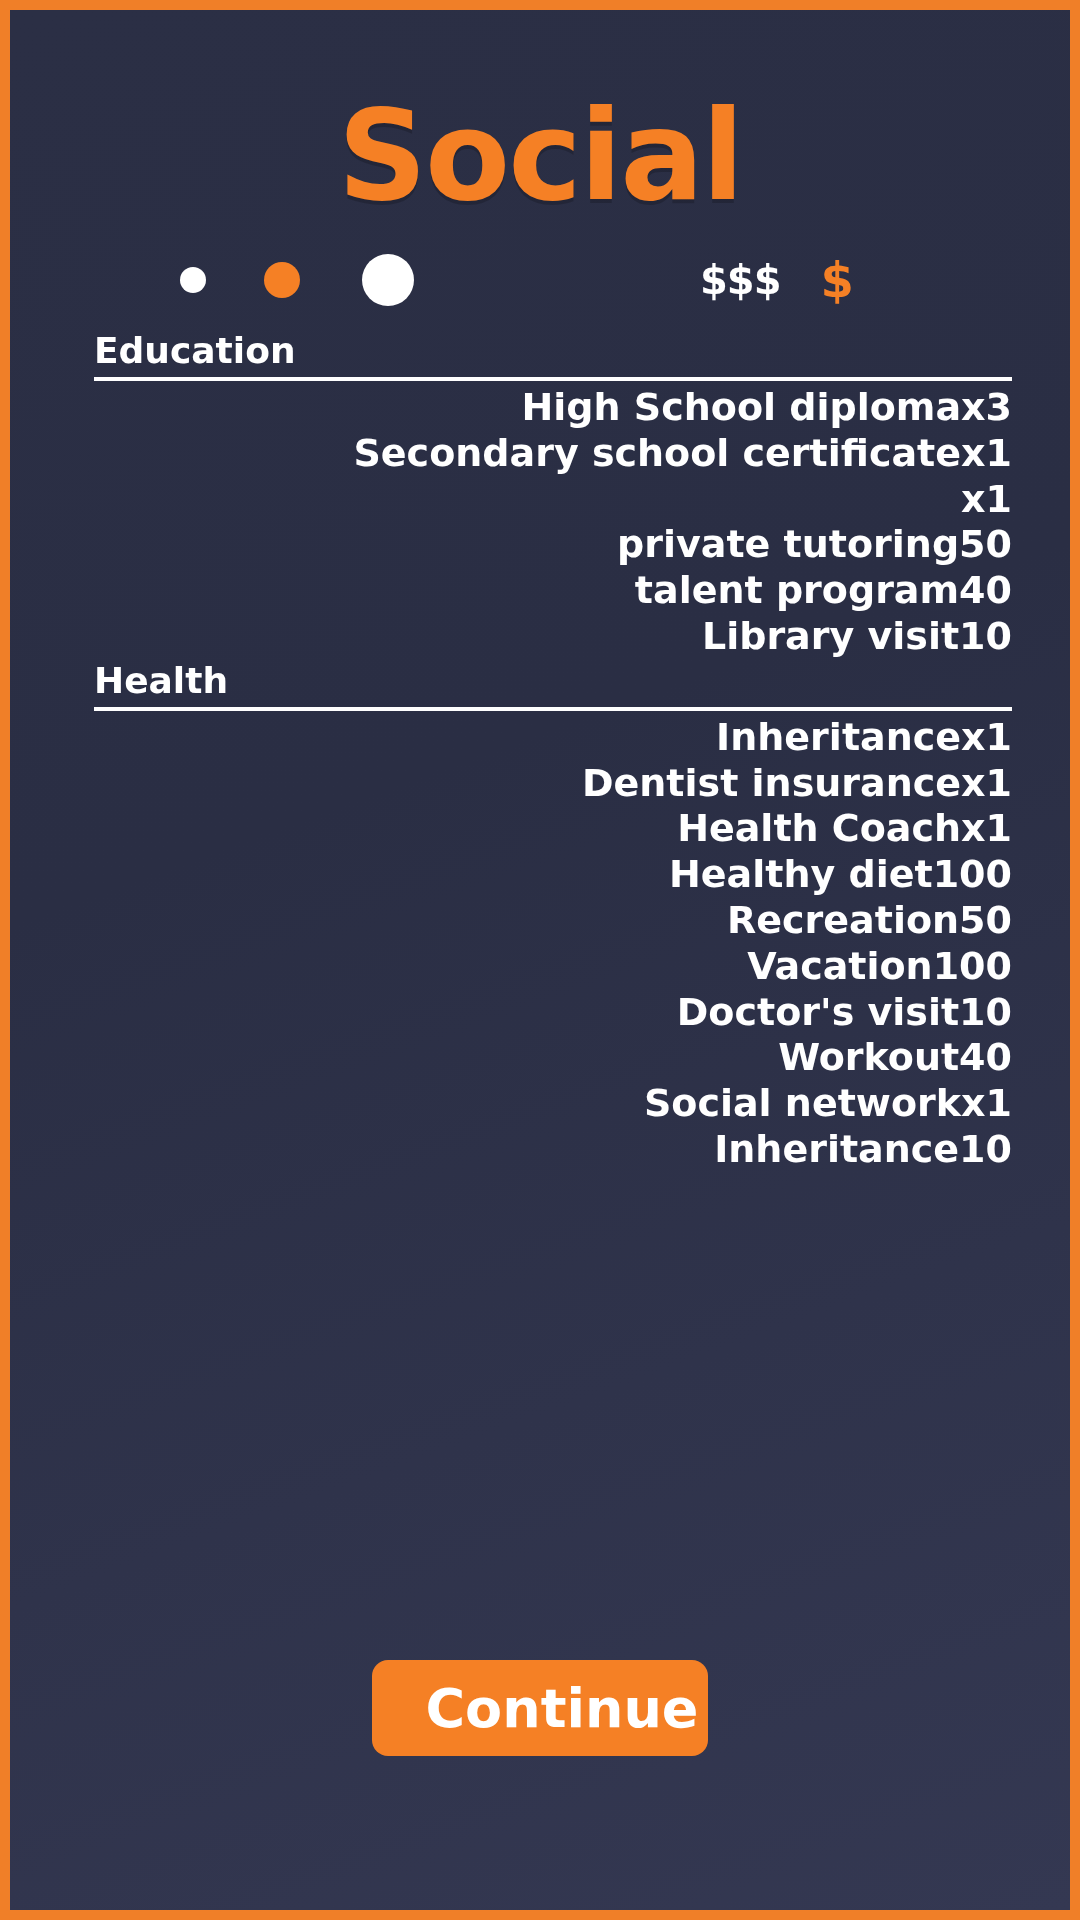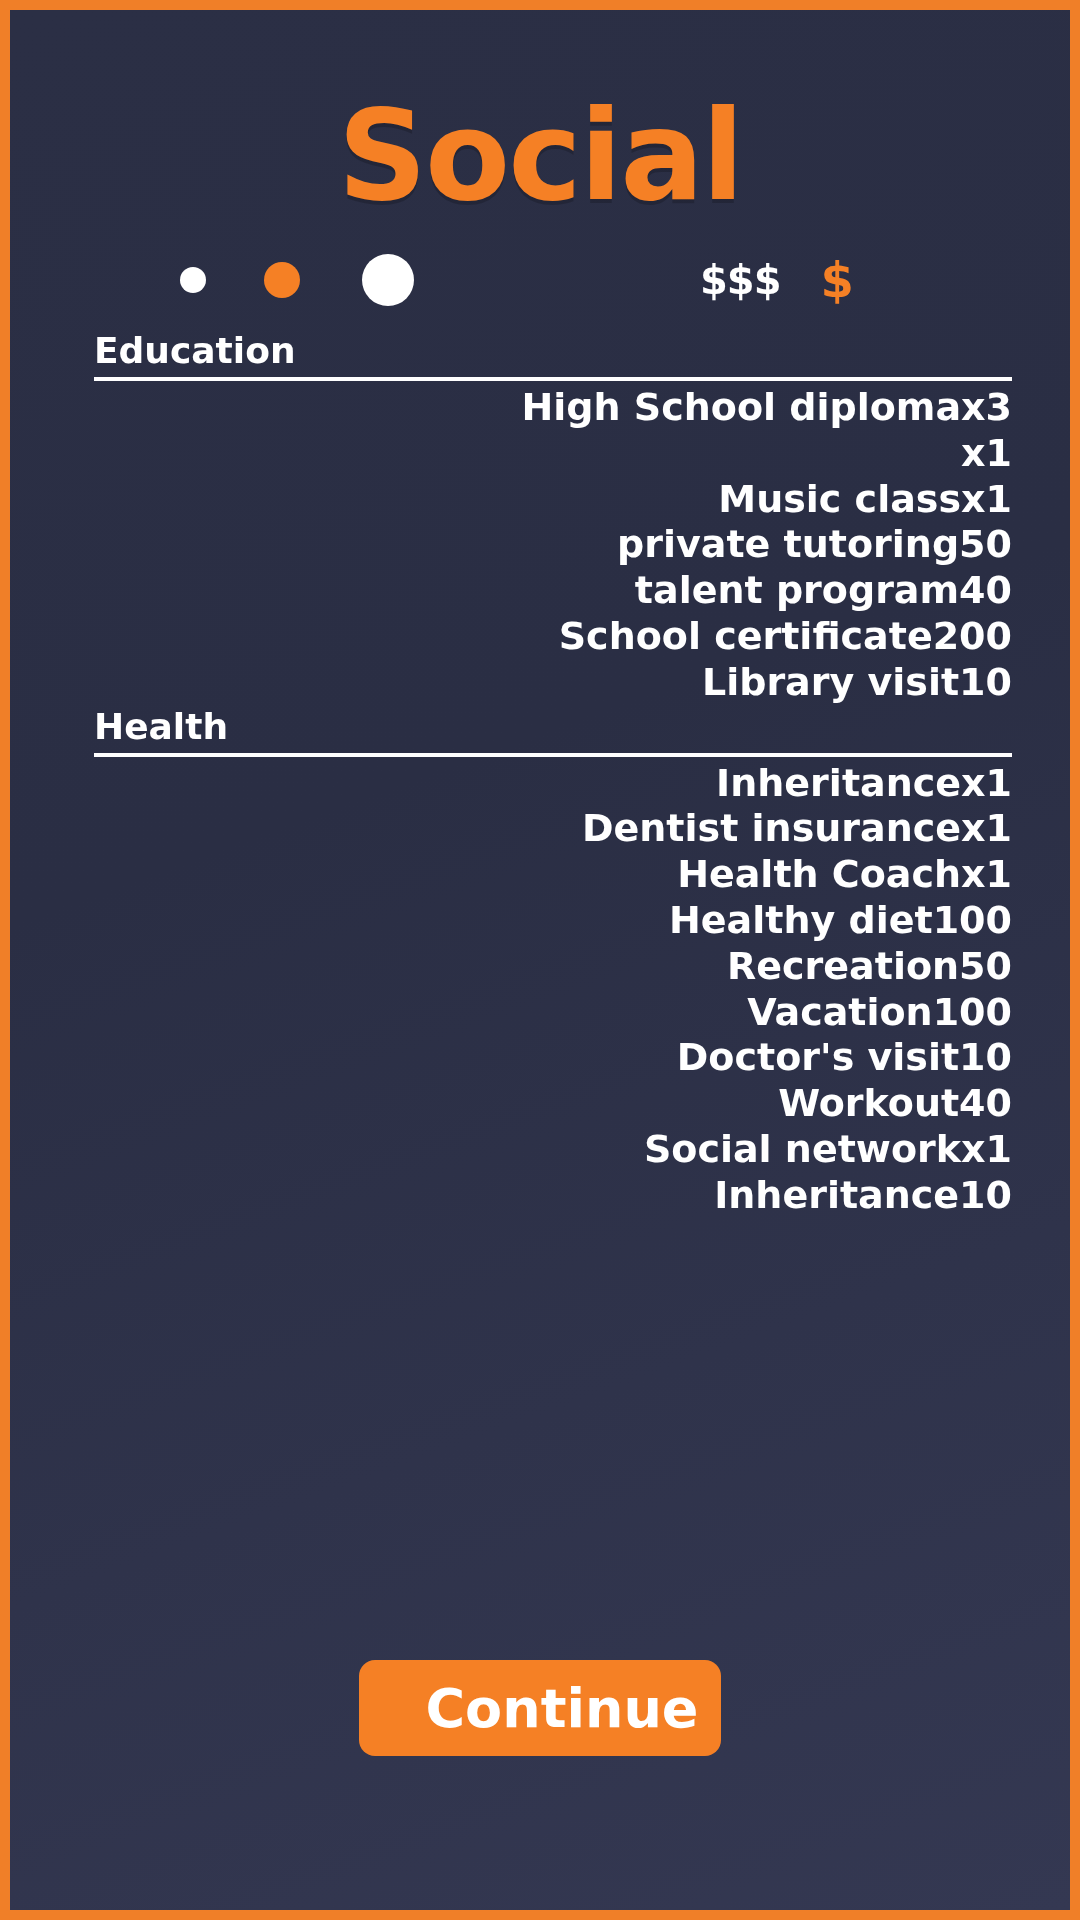--- a/index.html
+++ b/index.html
@@ -118,21 +118,21 @@
     letter-spacing: 2px;
     line-height: 1;
   }
 
   
   #continue-button {
     position: absolute;
     left: 50%;
     transform: translateX(-50%);
     top: 1650px;
-    width: 362px;
+    width: 336px;
     height: 96px;
     background: #f58025;
     border: none;
     border-radius: 16px;
     color: #ffffff;
     font-size: 54px;
     font-weight: bold;
     font-family: "DejaVu Sans", sans-serif;
     cursor: pointer;
     letter-spacing: 0px;
@@ -159,39 +159,35 @@
     </div>
 
     <div id="table-area">
 
       <div class="section-header">Education</div>
       <div class="row">
         <span class="label">High School diploma</span>
         <span class="value">x3</span>
       </div>
       <div class="row">
-        <span class="value">x1</span>
-      </div>
-      <div class="row">
-        <span class="label">Music class</span>
+        <span class="label">Secondary school certificate</span>
+        <span class="value">x1</span>
+      </div>
+      <div class="row">
         <span class="value">x1</span>
       </div>
       <div class="row">
         <span class="label">private tutoring</span>
         <span class="value">50</span>
       </div>
       <div class="row">
         <span class="label">talent program</span>
         <span class="value">40</span>
       </div>
       <div class="row">
-        <span class="label">School certificate</span>
-        <span class="value">200</span>
-      </div>
-      <div class="row">
         <span class="label">Library visit</span>
         <span class="value">10</span>
       </div>
 
       <div class="section-header">Health</div>
       <div class="row">
         <span class="label">Inheritance</span>
         <span class="value">x1</span>
       </div>
       <div class="row">

